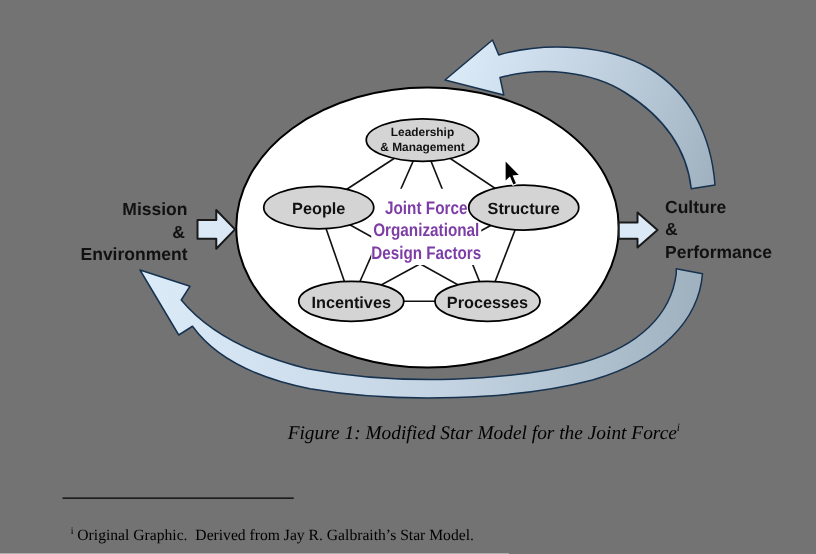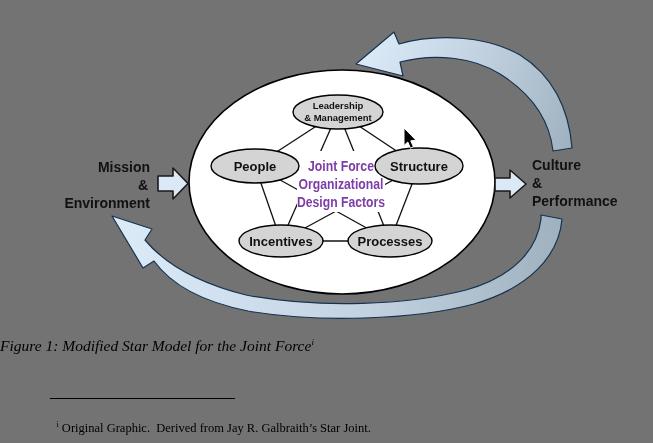--- a/index.html
+++ b/index.html
@@ -23,21 +23,21 @@
   .side-label     { font: 700 14px "Liberation Sans", sans-serif; fill: #111111; }
   .side-label.right-aligned { text-anchor: end; }
   .center-label   { font: 700 14.5px "Liberation Sans", sans-serif; fill: #7d3da6; text-anchor: middle; }
 
   .block-arrow { fill: #dbe9f7; stroke: #1a1a1a; stroke-width: 1.6; stroke-linejoin: round; }
   .swoosh      { stroke: #16324f; stroke-width: 1.2; stroke-linejoin: round; }
 
   #figure-caption {
     position: absolute;
     left: 0; top: 337px; width: 544px;
-    text-align: left;
+    text-align: right;
     font-family: "Liberation Serif", serif;
     font-style: italic;
     font-size: 15.5px;
     color: #000000;
   }
   #figure-caption sup { font-size: 9px; }
 
   #footnote-separator {
     position: absolute;
     left: 50px; top: 398px;
@@ -161,16 +161,16 @@
 
     <polygon points="404,128 404,145.5 407.8,142 410.4,148.2 413.4,146.8 410.8,140.8 416,140.2" fill="#000000" stroke="#ffffff" stroke-width="1"></polygon>
   </svg>
 
   <div id="figure-caption">
     <span>Figure 1: Modified Star Model for the Joint Force</span><sup>i</sup>
   </div>
 
   <div id="footnote-separator"></div>
   <div id="footnote">
-    <sup>i</sup><span> Original Graphic.  Derived from Jay R. Galbraith’s Star Joint.</span>
+    <sup>i</sup><span> Original Graphic.  Derived from Jay R. Galbraith’s Star Model.</span>
   </div>
 
 </div>
 
 </body></html>

